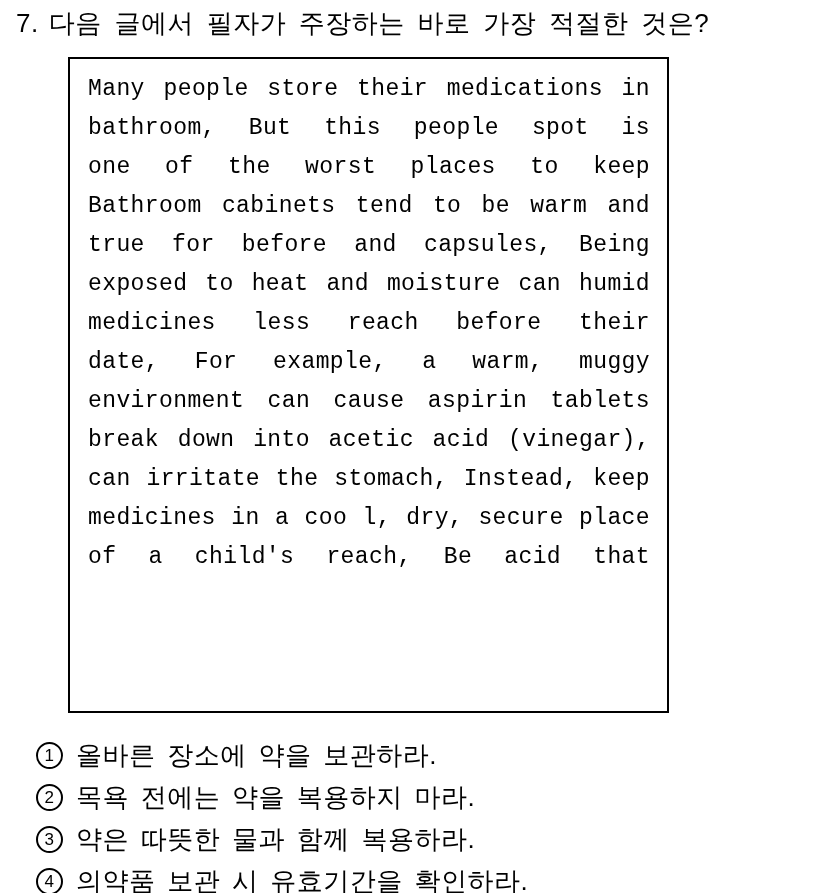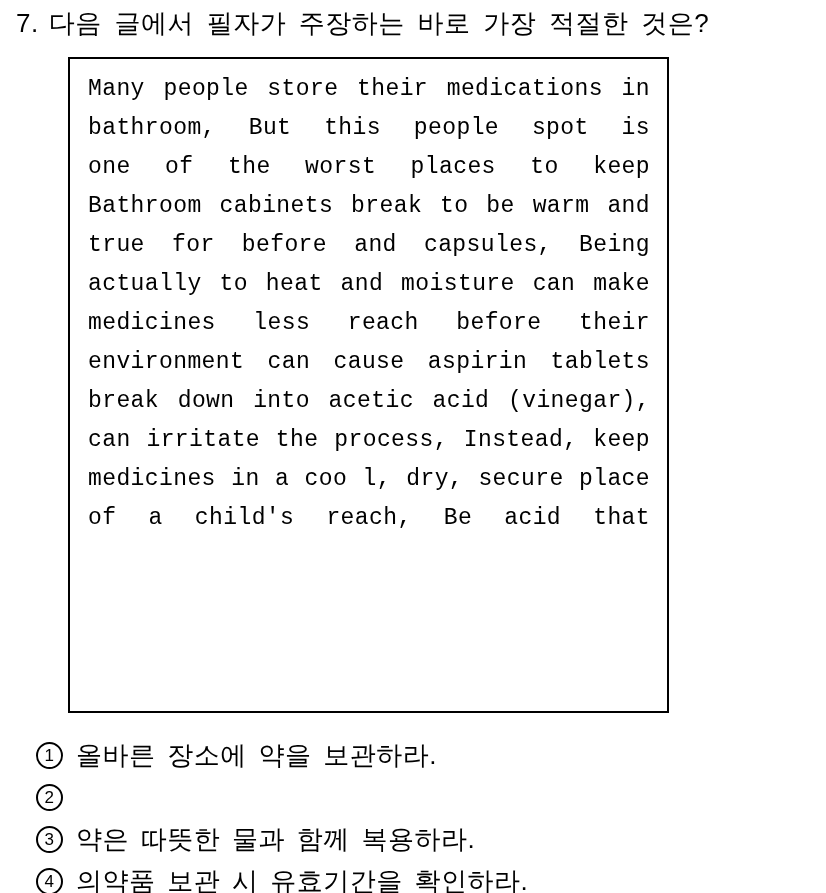--- a/index.html
+++ b/index.html
@@ -86,38 +86,40 @@
 <body>
 
 <div class="question-row">
   <span class="qnum">7.</span><span>다음 글에서 필자가 주장하는 바로 가장 적절한 것은?</span>
 </div>
 
 <div class="passage-box">
   <div class="pline">Many people store their medications in the</div>
   <div class="pline">bathroom, But this people spot is actually</div>
   <div class="pline">one of the worst places to keep medicine,</div>
-  <div class="pline">Bathroom cabinets break to be warm and</div>
+  <div class="pline">Bathroom cabinets tend to be warm and</div>
   <div class="pline">true for before and capsules, Being</div>
-  <div class="pline">actually to heat and moisture can make</div>
+  <div class="pline">exposed to heat and moisture can humid</div>
   <div class="pline">medicines less reach before their expiration</div>
+  <div class="pline">date, For example, a warm, muggy</div>
   <div class="pline">environment can cause aspirin tablets to</div>
   <div class="pline">break down into acetic acid (vinegar), which</div>
-  <div class="pline">can irritate the process, Instead, keep</div>
+  <div class="pline">can irritate the stomach, Instead, keep</div>
   <div class="pline">medicines in a coo l, dry, secure place out</div>
   <div class="pline">of a child's reach, Be acid that medicine</div>
 </div>
 
 <div class="choices">
   <div class="choice">
     <span class="marker">1</span>
     <span>올바른 장소에 약을 보관하라.</span>
   </div>
   <div class="choice">
     <span class="marker">2</span>
+    <span>목욕 전에는 약을 복용하지 마라.</span>
   </div>
   <div class="choice">
     <span class="marker">3</span>
     <span>약은 따뜻한 물과 함께 복용하라.</span>
   </div>
   <div class="choice">
     <span class="marker">4</span>
     <span>의약품 보관 시 유효기간을 확인하라.</span>
   </div>
 </div>

